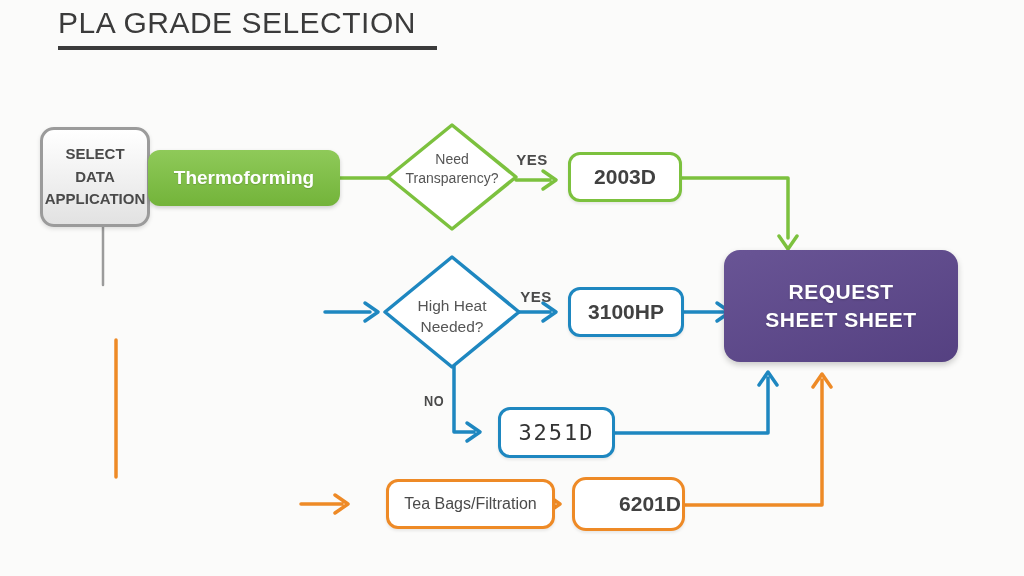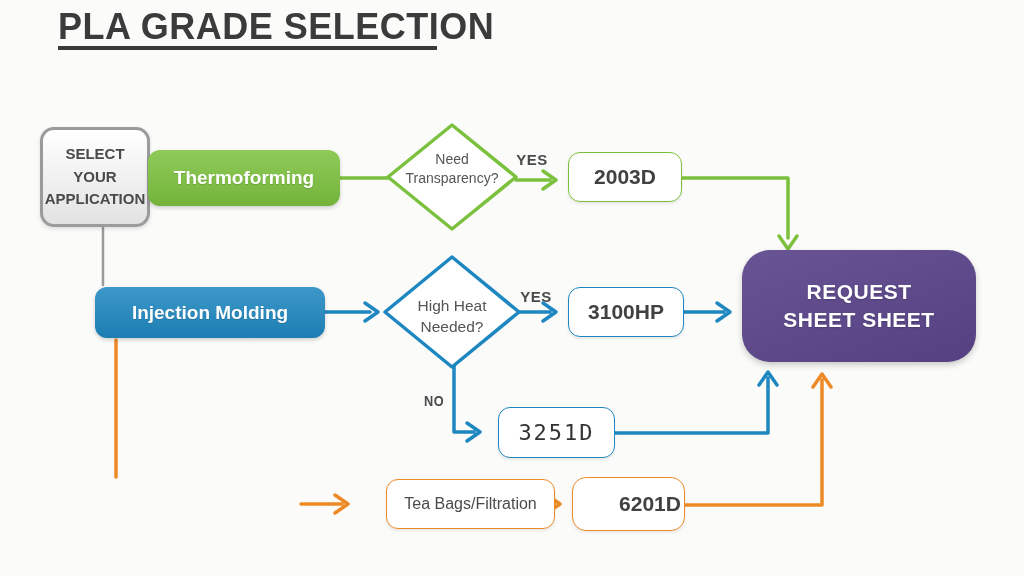--- a/index.html
+++ b/index.html
@@ -1,48 +1,48 @@
 <!DOCTYPE html>
 <html><head>
 <meta charset="utf-8">
 <style>
   html,body{margin:0;padding:0;background:#fbfbfa;}
   .canvas{position:relative;width:1024px;height:576px;background:#fbfbfa;
           font-family:"Liberation Sans",sans-serif;overflow:hidden;}
-  .title{position:absolute;left:58px;top:6px;font-size:36px;font-weight:bold;
+  .title{position:absolute;left:58px;top:6px;font-size:30px;font-weight:normal;
          color:#3b3b3b;letter-spacing:.5px;}
   .title-rule{position:absolute;left:58px;top:46px;width:379px;height:4px;background:#3b3b3b;}
 
   .node{position:absolute;box-sizing:border-box;display:flex;flex-direction:column;
         align-items:center;justify-content:center;text-align:center;z-index:2;}
 
   .start-box{left:40px;top:127px;width:110px;height:100px;border:3px solid #9b9b9b;
              border-radius:14px;background:linear-gradient(180deg,#ffffff 0%,#eeeeee 60%,#e2e2e2 100%);
              color:#4a4a4a;font-size:15px;font-weight:bold;line-height:1.5;
              box-shadow:0 2px 4px rgba(0,0,0,.12);}
 
   .pill{border-radius:12px;color:#ffffff;font-weight:bold;font-size:19px;
         background-image:linear-gradient(180deg,rgba(255,255,255,.14),rgba(0,0,0,.07));
         box-shadow:0 2px 4px rgba(0,0,0,.18);text-shadow:0 1px 1px rgba(0,0,0,.15);}
   .pill-thermoforming{left:148px;top:150px;width:192px;height:56px;}
   .pill-injection{left:95px;top:287px;width:230px;height:51px;}
   .pill-fibers{left:65px;top:479px;width:236px;height:51px;}
 
-  .grade{background:#ffffff;border:1px solid #0369a1;border-radius:12px;
+  .grade{background:#ffffff;border:3px solid #0369a1;border-radius:12px;
          color:#414141;font-weight:bold;font-size:21px;box-shadow:0 2px 3px rgba(0,0,0,.08);}
   .grade-2003d{left:568px;top:152px;width:114px;height:50px;}
   .grade-3100hp{left:568px;top:287px;width:116px;height:50px;}
   .grade-3251d{left:498px;top:407px;width:117px;height:51px;
                font-family:"DejaVu Sans Mono",monospace;font-weight:normal;
                font-size:22px;letter-spacing:2px;color:#333;}
   .grade-6201d{left:572px;top:477px;width:113px;height:54px;border-radius:14px;padding-left:43px;}
   .teabags{left:358px;top:479px;width:169px;height:50px;font-weight:normal;
            font-size:16px;color:#4a4a4a;}
 
-  .request-box{left:742px;top:250px;width:234px;height:112px;border-radius:28px;
+  .request-box{left:724px;top:250px;width:234px;height:112px;border-radius:16px;
                color:#ffffff;font-weight:bold;font-size:21px;line-height:28px;
                letter-spacing:.5px;box-shadow:0 3px 6px rgba(0,0,0,.2);
                background-image:linear-gradient(160deg,rgba(255,255,255,.08),rgba(0,0,0,.08));
                text-shadow:0 1px 2px rgba(0,0,0,.2);}
 
   .diamond-label{position:absolute;z-index:3;display:flex;flex-direction:column;
                  align-items:center;justify-content:flex-start;text-align:center;
                  color:#555;background:transparent;}
   .diamond-label-1{left:390px;top:150px;width:124px;height:54px;font-size:14px;line-height:1.35;}
   .diamond-label-2{left:392px;top:284px;width:120px;height:54px;font-size:15.5px;line-height:1.35;margin-top:12px;}
@@ -93,26 +93,25 @@
     <path d="M527,504 H554 M547,495 L560,504 L547,513" stroke="#EE8A26"></path>
 
     <path d="M685,505 H822 V380 M813,387 L822,374 L831,387" stroke="#EE8A26"></path>
 
     <polygon points="452,125 516,177 452,229 388,177" fill="#ffffff" stroke="#7CC13E"></polygon>
     <polygon points="452,257 519,312 452,367 385,312" fill="#ffffff" stroke="#1E87C0"></polygon>
   </svg>
 
   <div class="node start-box">
     <span>SELECT</span>
-    <span>YOUR</span>
+    <span>DATA</span>
     <span>APPLICATION</span>
   </div>
 
   <div class="node pill pill-thermoforming" style="background-color: rgb(124, 193, 62);">Thermoforming</div>
-  <div class="node pill pill-injection" style="background-color: rgb(30, 135, 192);">Injection Molding</div>
 
   <div class="diamond-label diamond-label-1">
     <span>Need</span>
     <span>Transparency?</span>
   </div>
   <div class="diamond-label diamond-label-2">
     <span>High Heat</span>
     <span>Needed?</span>
   </div>
 

